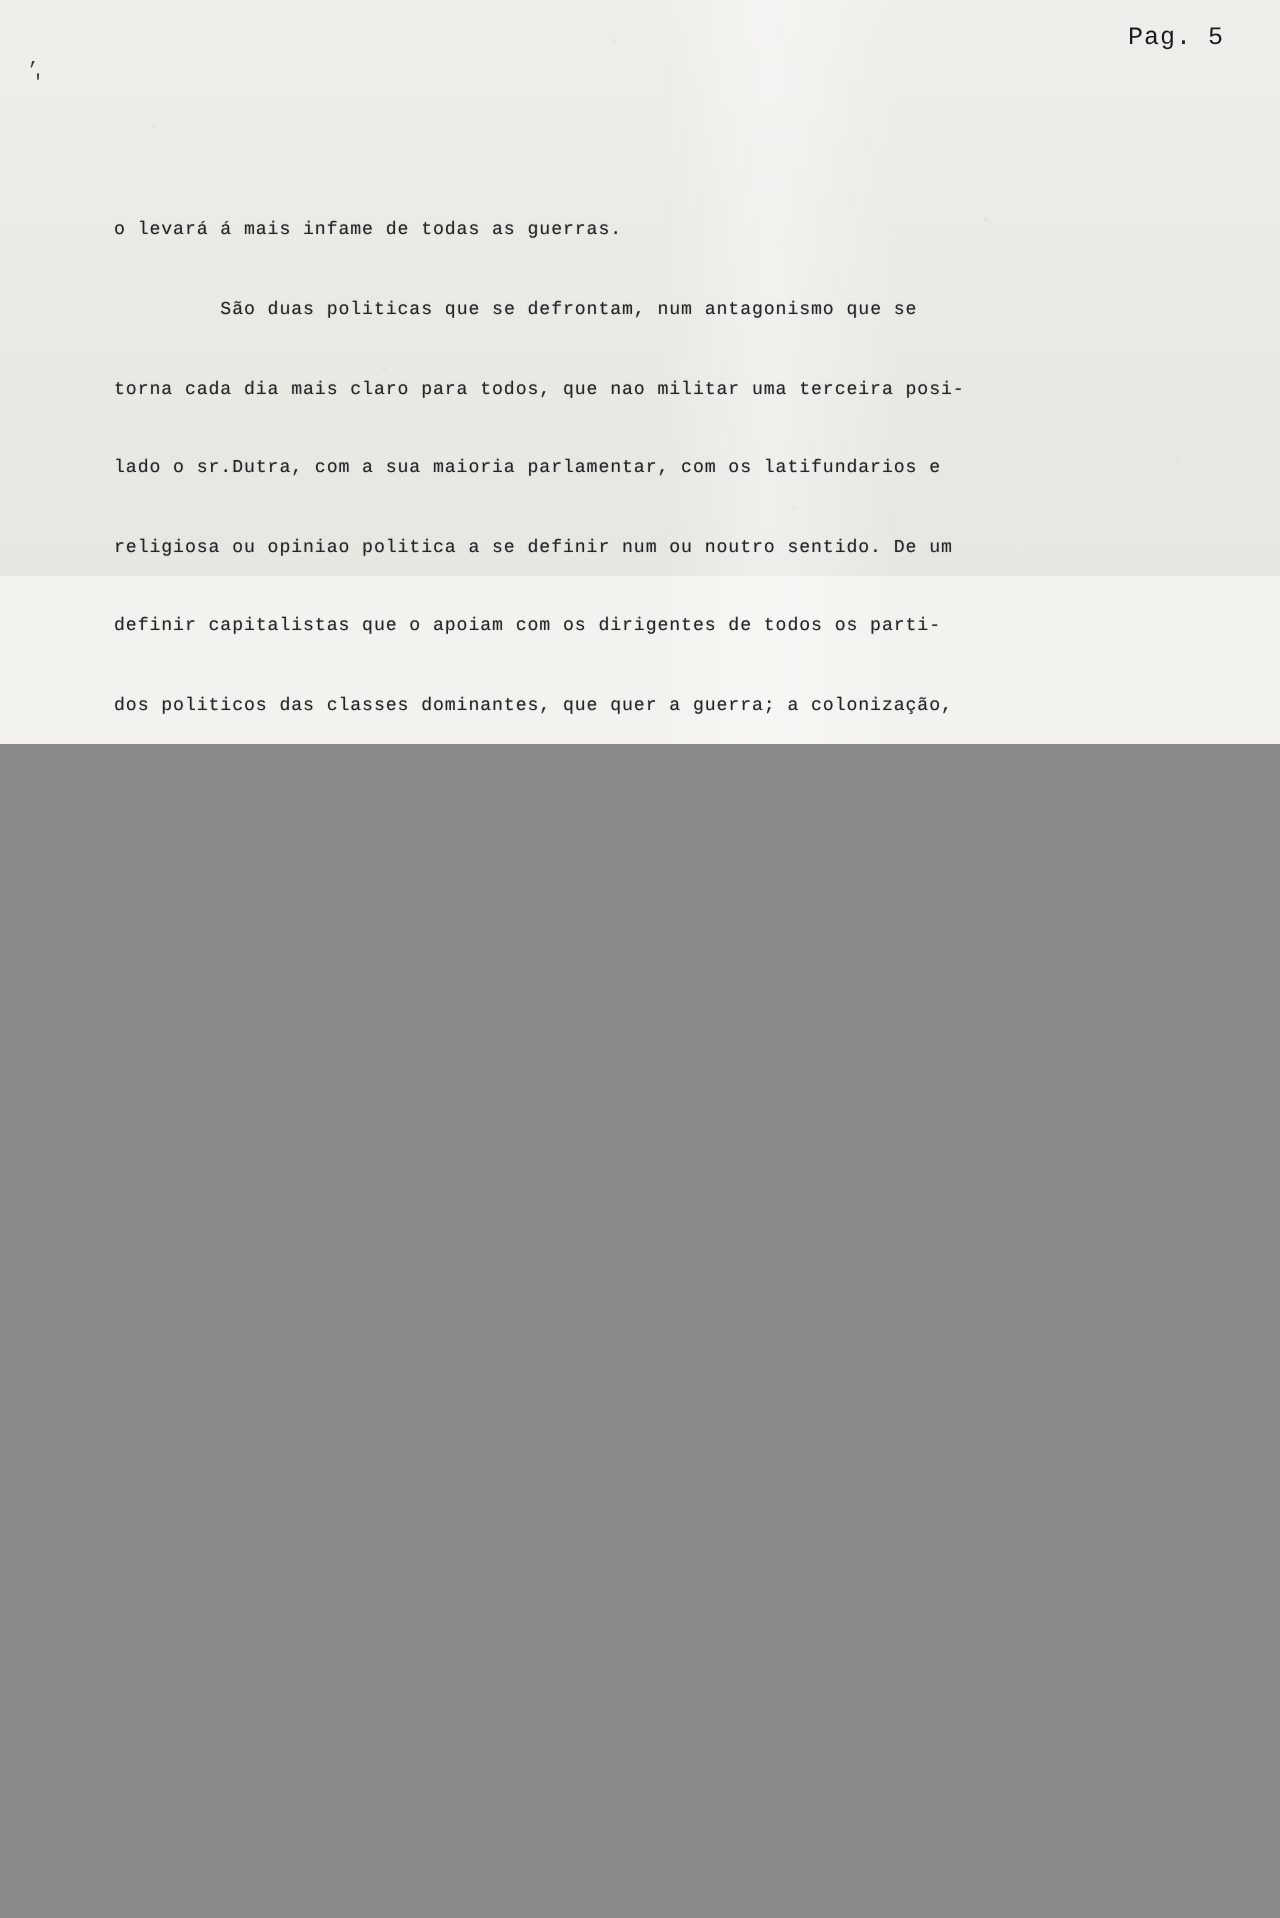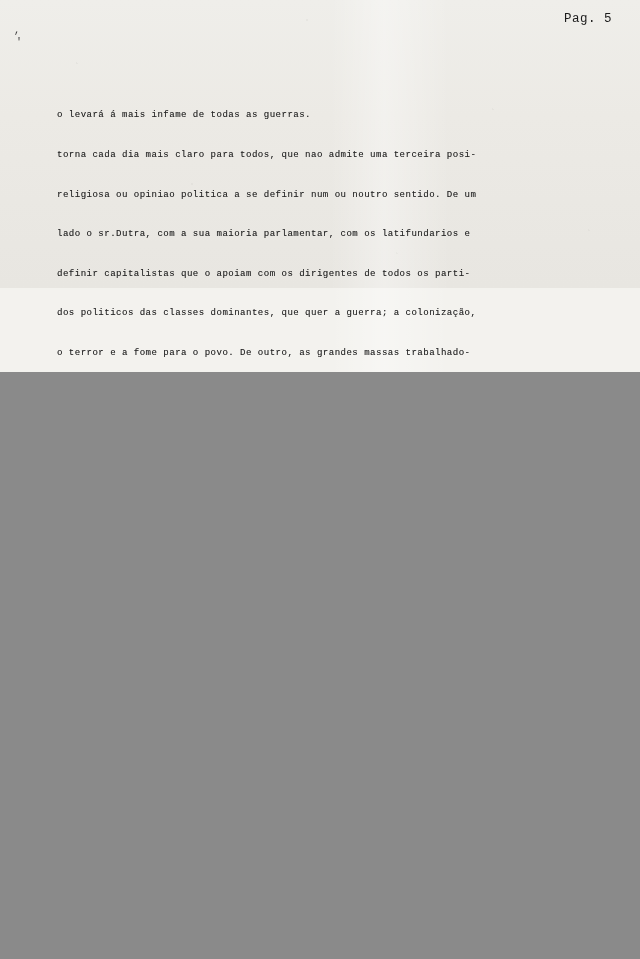--- a/index.html
+++ b/index.html
@@ -120,23 +120,24 @@
   <div id="paper">
     <div id="scan-band"></div>
 
     <div id="page-number">Pag. 5</div>
 
     <div class="stray" id="stray-1">,</div>
     <div class="stray" id="stray-2">'</div>
 
     <div id="body-text">
       <span class="ln">o levará á mais infame de todas as guerras.</span>
-      <span class="ln">torna cada dia mais claro para todos, que nao admite uma terceira posi-</span>
+      <span class="ln">         São duas politicas que se defrontam, num antagonismo que se</span>
+      <span class="ln">torna cada dia mais claro para todos, que nao militar uma terceira posi-</span>
+      <span class="ln">lado o sr.Dutra, com a sua maioria parlamentar, com os latifundarios e</span>
       <span class="ln">religiosa ou opiniao politica a se definir num ou noutro sentido. De um</span>
-      <span class="ln">lado o sr.Dutra, com a sua maioria parlamentar, com os latifundarios e</span>
       <span class="ln">definir capitalistas que o apoiam com os dirigentes de todos os parti-</span>
       <span class="ln">dos politicos das classes dominantes, que quer a guerra; a colonização,</span>
       <span class="ln">o terror e a fome para o povo. De outro, as grandes massas trabalhado-</span>
       <span class="ln">ras, operarios e camponeses, os intelectuais honestos que nao se prosti-</span>
       <span class="ln">tuem aos opressores estrangeiros ou a seus agentes no pais, o funciona-</span>
       <span class="ln">lismo pobre civil e militar, os estudantes, os pequenos comerciantes e</span>
       <span class="ln">industriais, a maioria esmagadora de nosso povo emfim, que luta contra</span>
       <span class="ln">a miseria, que quer paz e liberdade, que luta pela indepencia da patria</span>
       <span class="ln">do jugo imperialista.</span>
       <span class="ln">         É' o povo que luta porque nao está disposto a ser reduzido á</span>

